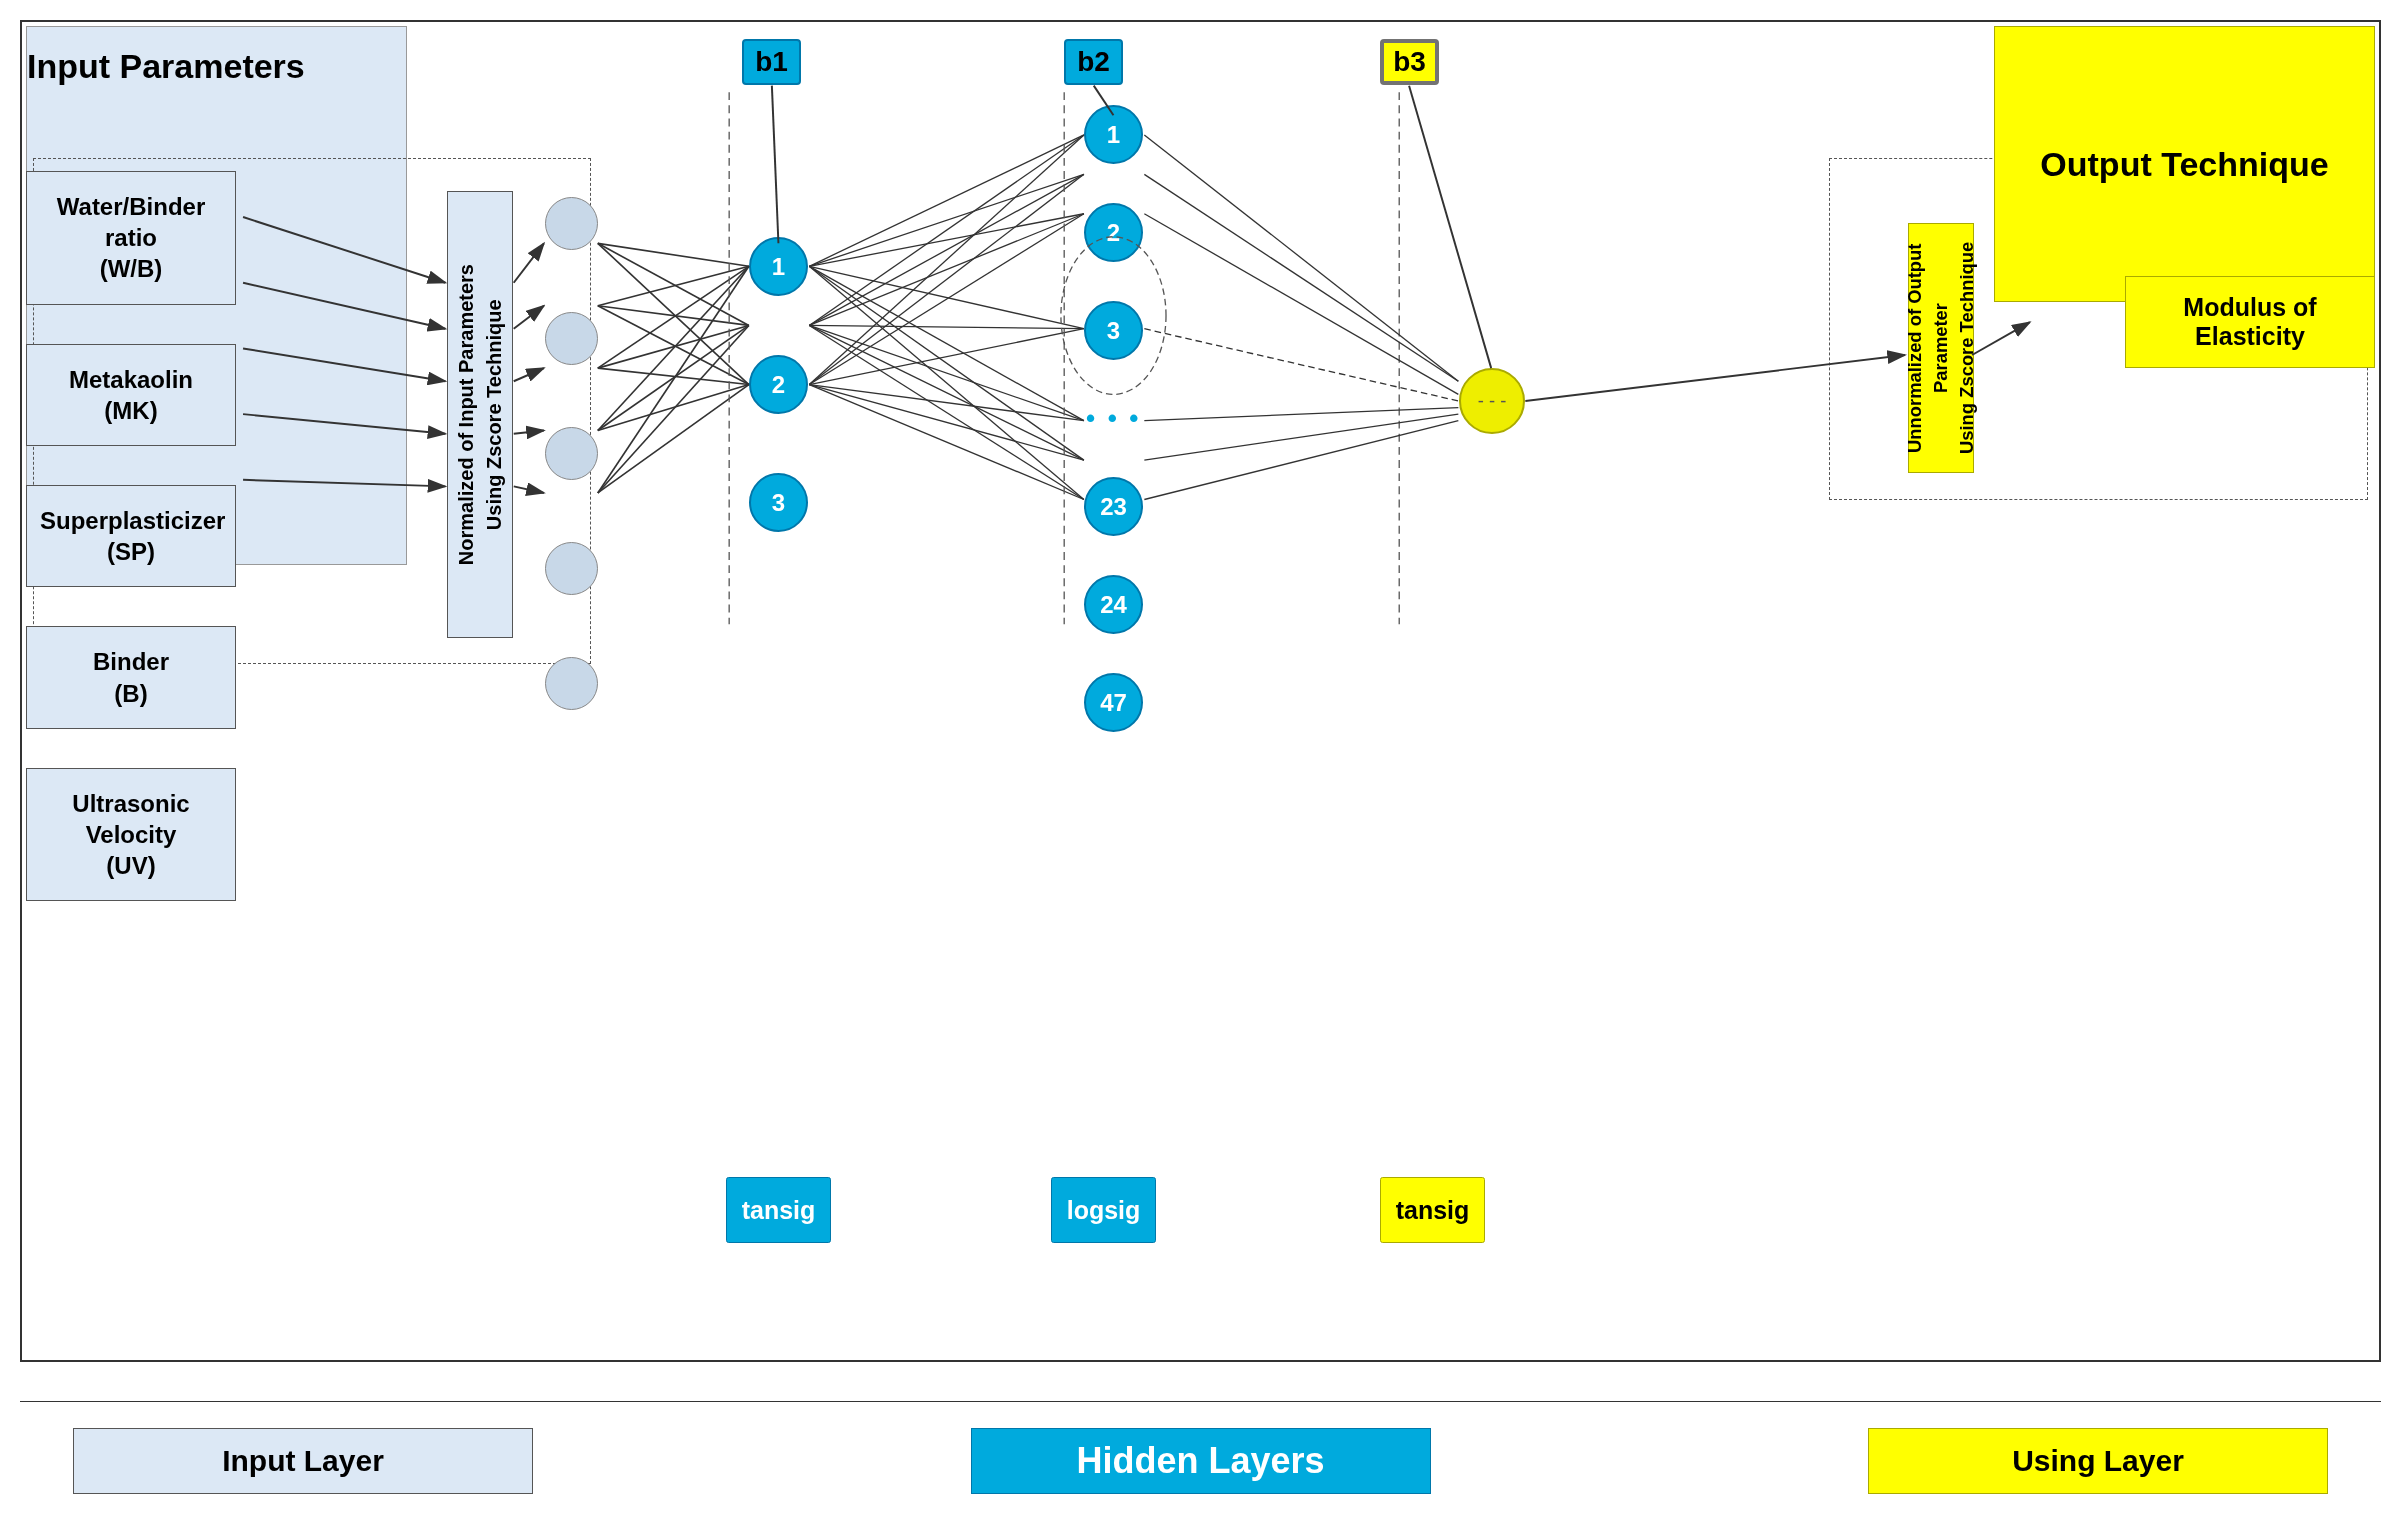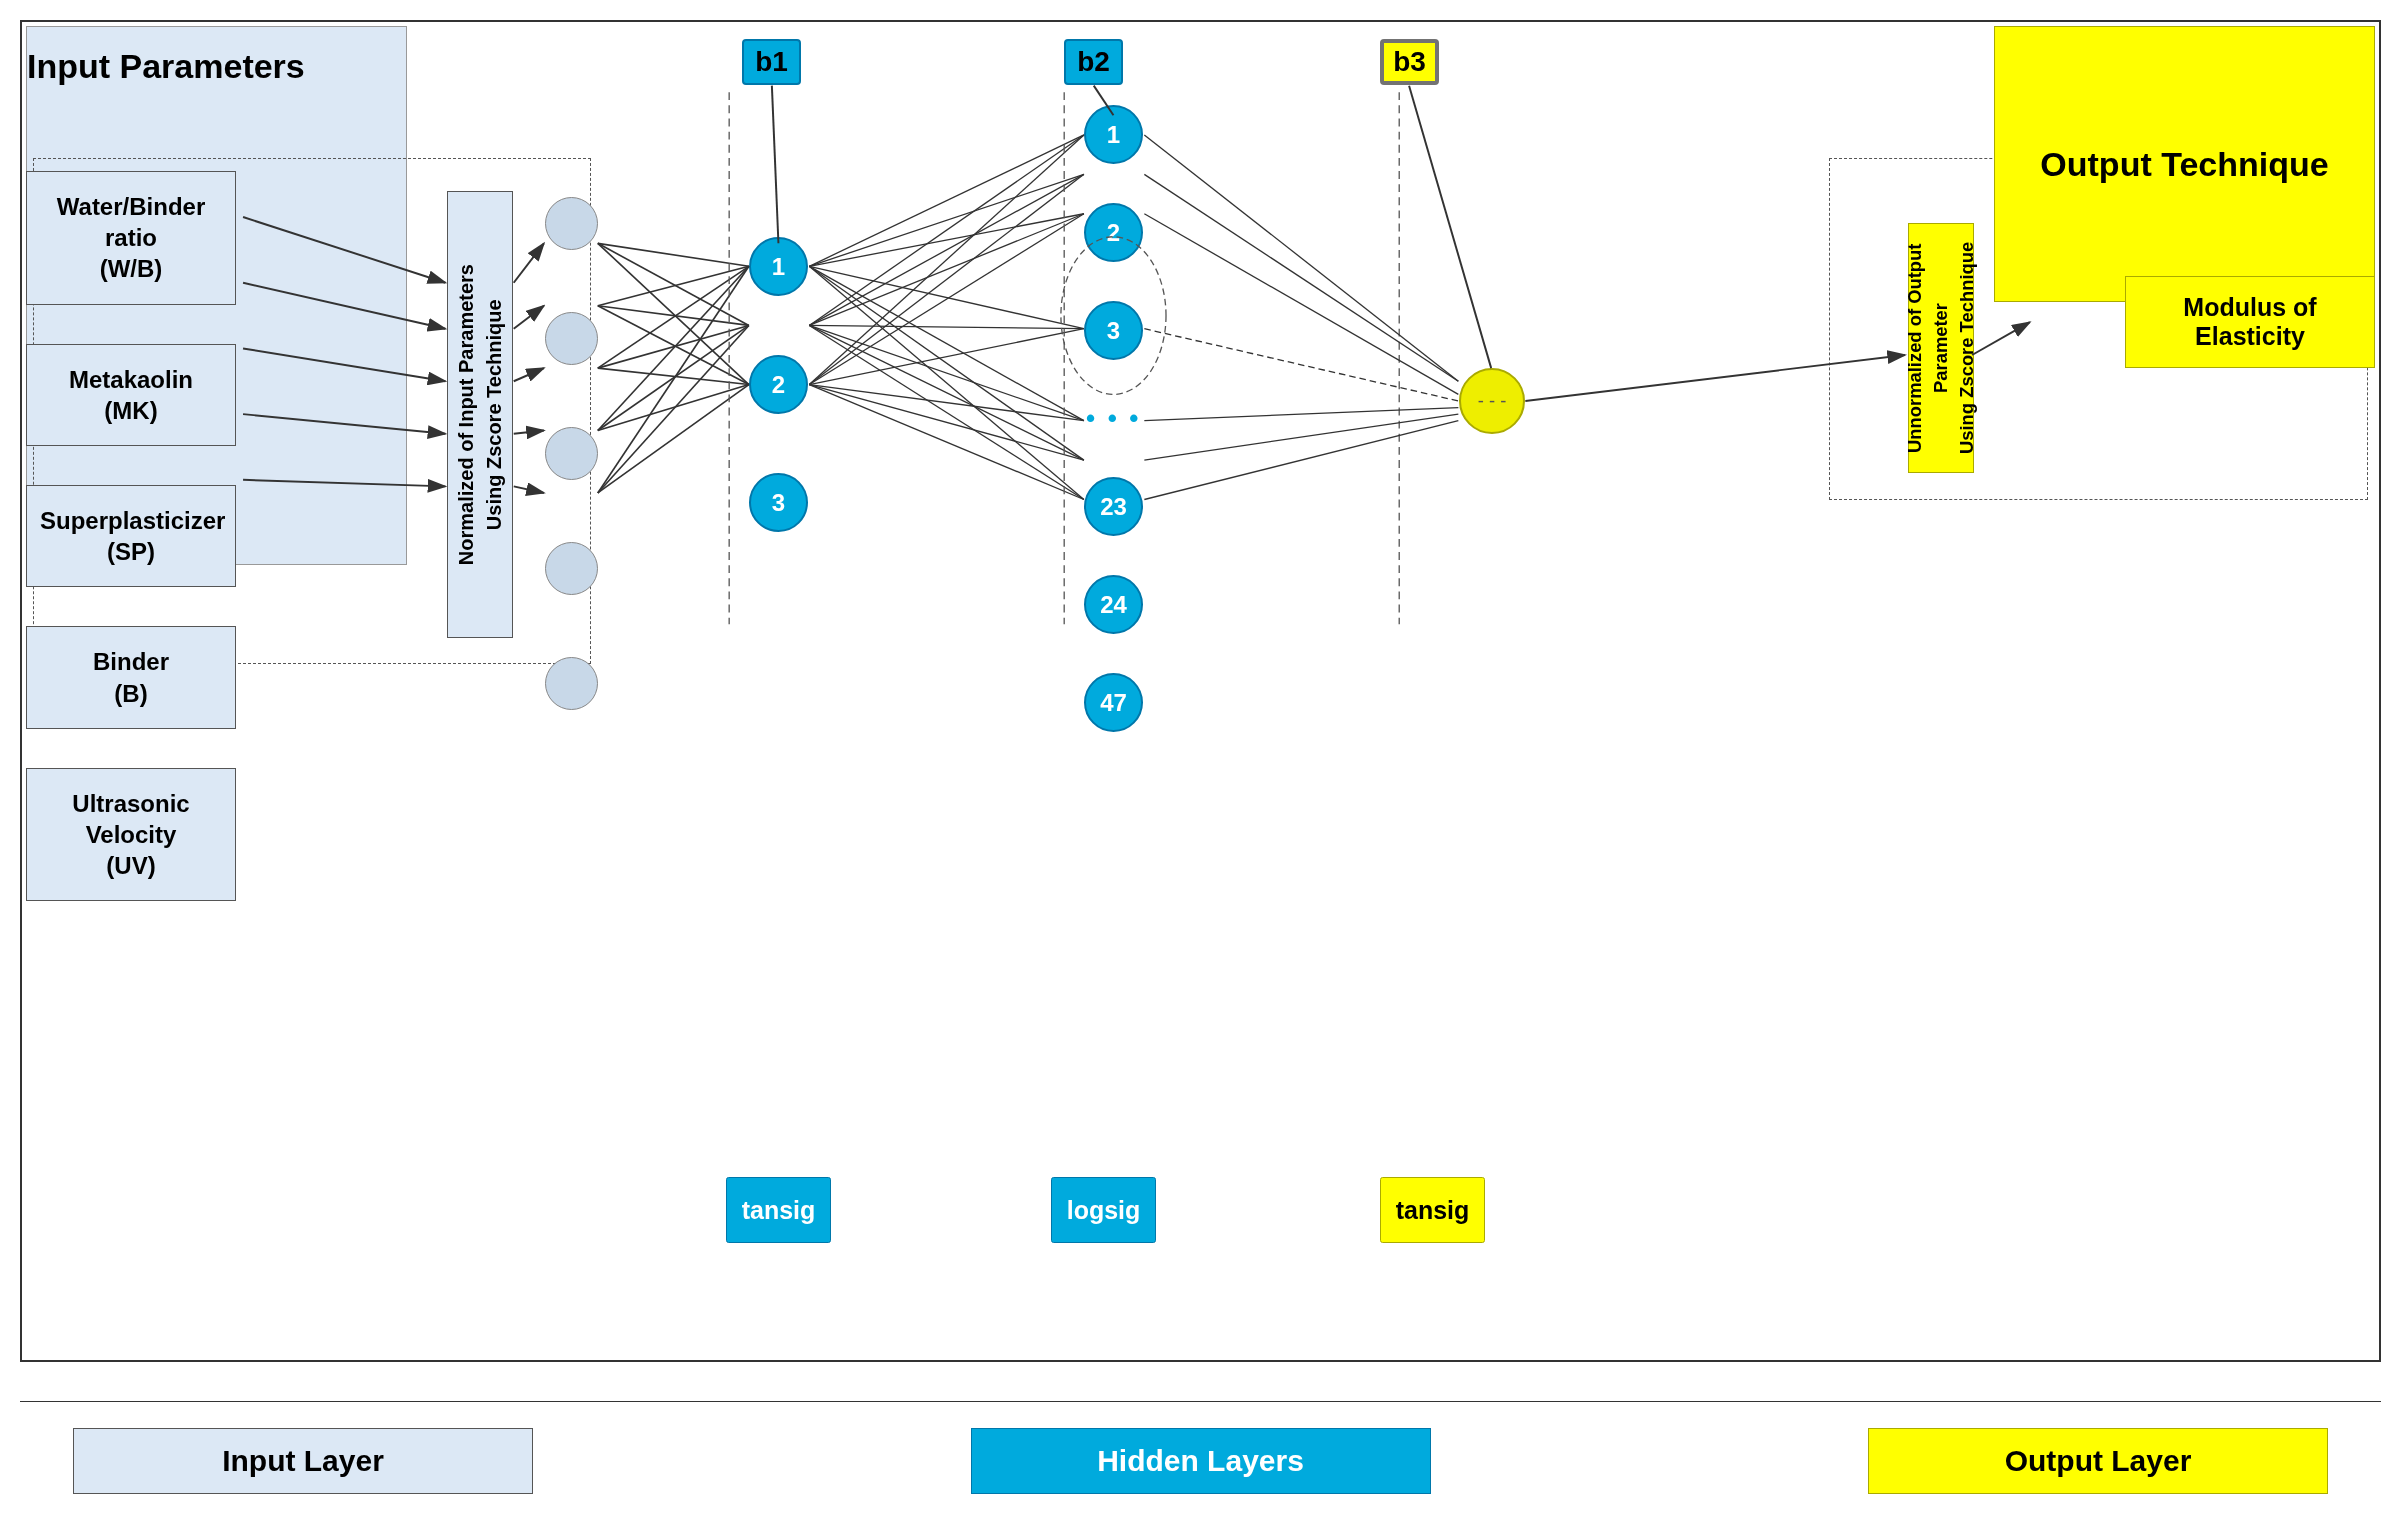--- a/index.html
+++ b/index.html
@@ -295,21 +295,21 @@
       color: #000;
     }
     .legend-item-cyan {
       background: #00aadd;
       border: 1.3px solid #0077aa;
       width: 460px;
       height: 66px;
       display: flex;
       align-items: center;
       justify-content: center;
-      font-size: 30px;
+      font-size: 36px;
       font-weight: bold;
       color: #fff;
     }
     .legend-item-yellow {
       background: #ffff00;
       border: 1.3px solid #aaaa00;
       width: 460px;
       height: 66px;
       display: flex;
       align-items: center;
@@ -514,18 +514,18 @@
   </svg>
 
   <div class="legend-area">
     <div class="legend-item-gray">
       <span>Input Layer</span>
     </div>
     <div class="legend-item-cyan">
       <span>Hidden Layers</span>
     </div>
     <div class="legend-item-yellow">
-      <span>Output Layer</span>
+      <span>Using Layer</span>
     </div>
   </div>
 
 </div>
 
 
 </body></html>

